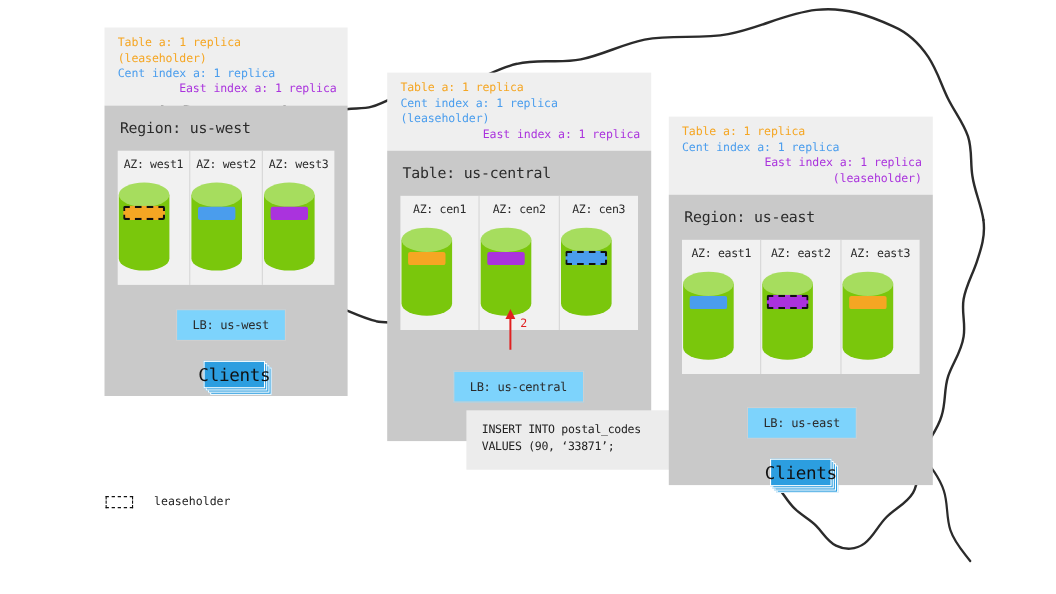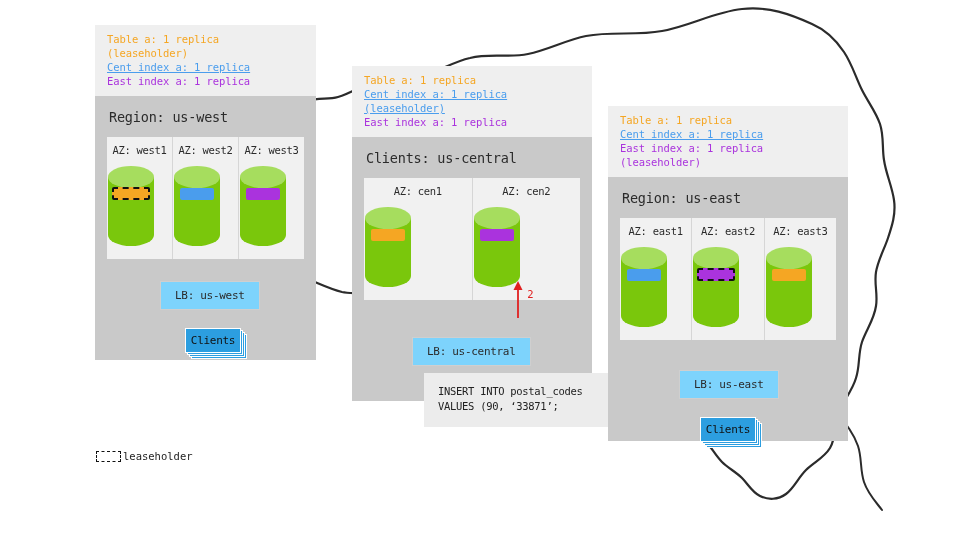--- a/index.html
+++ b/index.html
@@ -16,22 +16,22 @@
   
   .region-panel { position: absolute; }
   .replica-head {
     background: #efefef;
     padding: 8px 10px 8px 12px;
     line-height: 1.32;
     font-size: 10.5px;
     letter-spacing: -0.1px;
   }
   .rl-table { color: #f5a623; }
-  .rl-cent  { color: #4a9ded; text-decoration: underline; }
-  .rl-east  { color: #aa33dd; }
+  .rl-cent  { color: #4a9ded; }
+  .rl-east  { color: #aa33dd; text-align: right; }
 
   .region-body { background: #c9c9c9; padding: 0 0 14px 0; }
   .region-title {
     color: #2b2b2b;
     font-size: 13.5px;
     padding: 13px 0 12px 14px;
     letter-spacing: -0.2px;
   }
 
   .az-strip {
@@ -77,40 +77,40 @@
     background: #2c9ee0;
     border: 1px solid #ffffff;
     box-sizing: border-box;
   }
   .clients .card.c1 { left: 6px; top: 6px; width: 56px; height: 25px; }
   .clients .card.c2 { left: 4px; top: 4px; width: 56px; height: 25px; }
   .clients .card.c3 { left: 2px; top: 2px; width: 56px; height: 25px; }
   .clients .card.c4 {
     left: 0; top: 0; width: 56px; height: 25px;
     display:flex; align-items:center; justify-content:center;
-    color:#111; font-size:11px; letter-spacing:-0.3px;
+    color:#111; font-size:16px; letter-spacing:-0.3px;
   }
 
   .sql-box {
     position: absolute;
     background: #ececec;
     font-size: 10.5px;
     color: #222;
     line-height: 1.42;
     padding: 11px 14px 13px 14px;
     white-space: pre;
     letter-spacing: -0.3px;
   }
 
   .arrow-wrap { position:absolute; }
   .arrow-num { position:absolute; color:#e02020; font-size:10.5px; }
 
   .legend {
     position:absolute;
-    display:flex; align-items:center; gap:2px;
+    display:flex; align-items:center; gap:19px;
     font-size: 10.5px; color:#222;
     font-family: "DejaVu Sans Mono","Liberation Mono", monospace;
   }
   .legend-swatch {
     width: 25px; height: 11px;
     border: 1.6px dashed #111;
     box-sizing: border-box;
   }
 </style>
 </head>
@@ -214,21 +214,21 @@
 
   <div class="region-panel" id="panel-us-central" style="left:352px; top:66px; width:240px;">
 
     <div class="replica-head">
       <div class="rl-table">Table a: 1 replica</div>
       <div class="rl-cent">Cent index a: 1 replica (leaseholder)</div>
       <div class="rl-east">East index a: 1 replica</div>
     </div>
 
     <div class="region-body" style="height:250px; position:relative;">
-      <div class="region-title">Clients: us-central</div>
+      <div class="region-title">Table: us-central</div>
 
       <div class="az-strip" style="height:122px;">
         <div class="az-cell">
           <div class="az-label">AZ: cen1</div>
           <div class="cyl">
             <svg class="cyl-svg" width="48" height="82" viewBox="0 0 48 82">
               <path d="M1,12 L1,70 A23,11 0 0 0 47,70 L47,12 Z" fill="#7ac70c"></path>
               <ellipse cx="24" cy="12" rx="23" ry="11" fill="#a6dd5e"></ellipse>
             </svg>
             <div class="bar" style="left:7px; top:23px; width:34px; height:12px; background:#f5a623;"></div>
@@ -242,20 +242,30 @@
               <ellipse cx="24" cy="12" rx="23" ry="11" fill="#a6dd5e"></ellipse>
             </svg>
             <div class="bar" style="left:7px; top:23px; width:34px; height:12px; background:#aa33dd;"></div>
           </div>
           <div class="arrow-wrap" style="left:50%; top:100px; transform:translateX(-50%); width:36px; height:42px;">
             <svg width="36" height="42" viewBox="0 0 36 42">
               <line x1="10" y1="40" x2="10" y2="9" stroke="#e02020" stroke-width="1.8"></line>
               <path d="M10,3 L5.5,12 L14.5,12 Z" fill="#e02020"></path>
             </svg>
             <div class="arrow-num" style="left:19px; top:10px;">2</div>
+          </div>
+        </div>
+        <div class="az-cell">
+          <div class="az-label">AZ: cen3</div>
+          <div class="cyl">
+            <svg class="cyl-svg" width="48" height="82" viewBox="0 0 48 82">
+              <path d="M1,12 L1,70 A23,11 0 0 0 47,70 L47,12 Z" fill="#7ac70c"></path>
+              <ellipse cx="24" cy="12" rx="23" ry="11" fill="#a6dd5e"></ellipse>
+            </svg>
+            <div class="bar lease" style="left:5px; top:22px; width:38px; height:13px; background:#4a9ded;"></div>
           </div>
         </div>
       </div>
 
       <div class="lb-box" style="left:60px; top:200px;">LB: us-central</div>
 
       <div class="clients" style="left:85px; top:245px;">
         <div class="card c1"></div>
         <div class="card c2"></div>
         <div class="card c3"></div>

